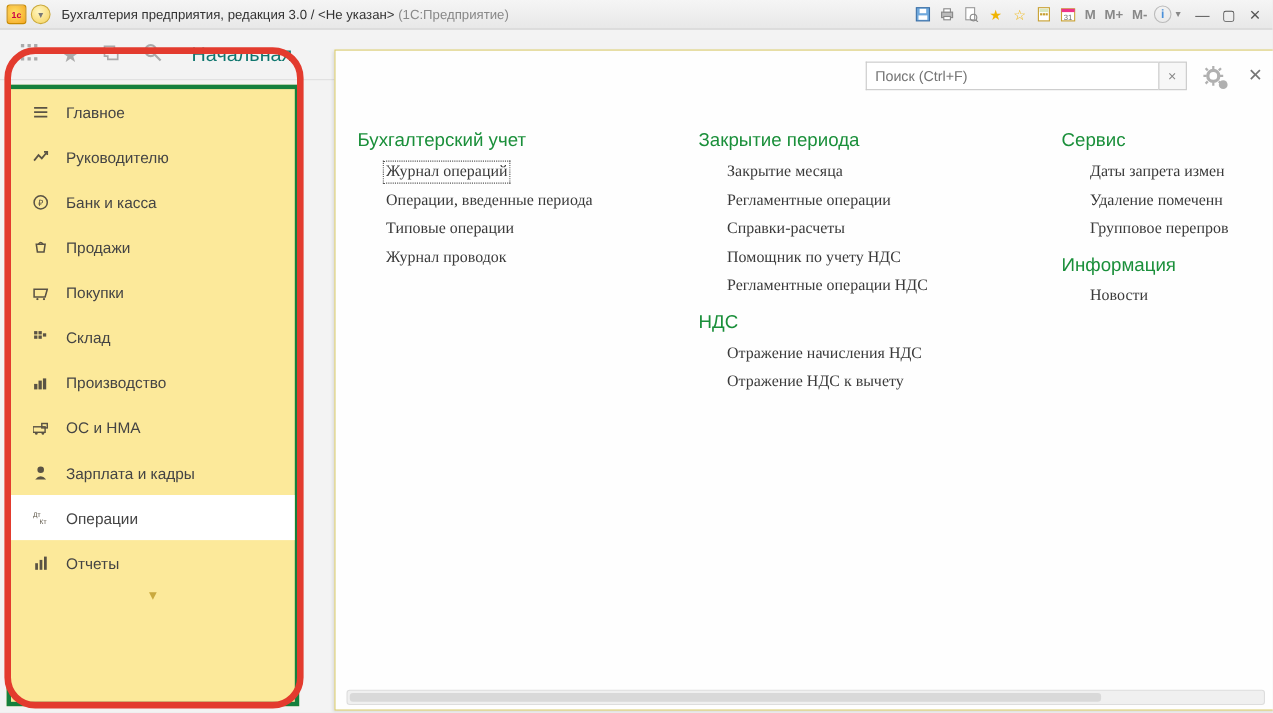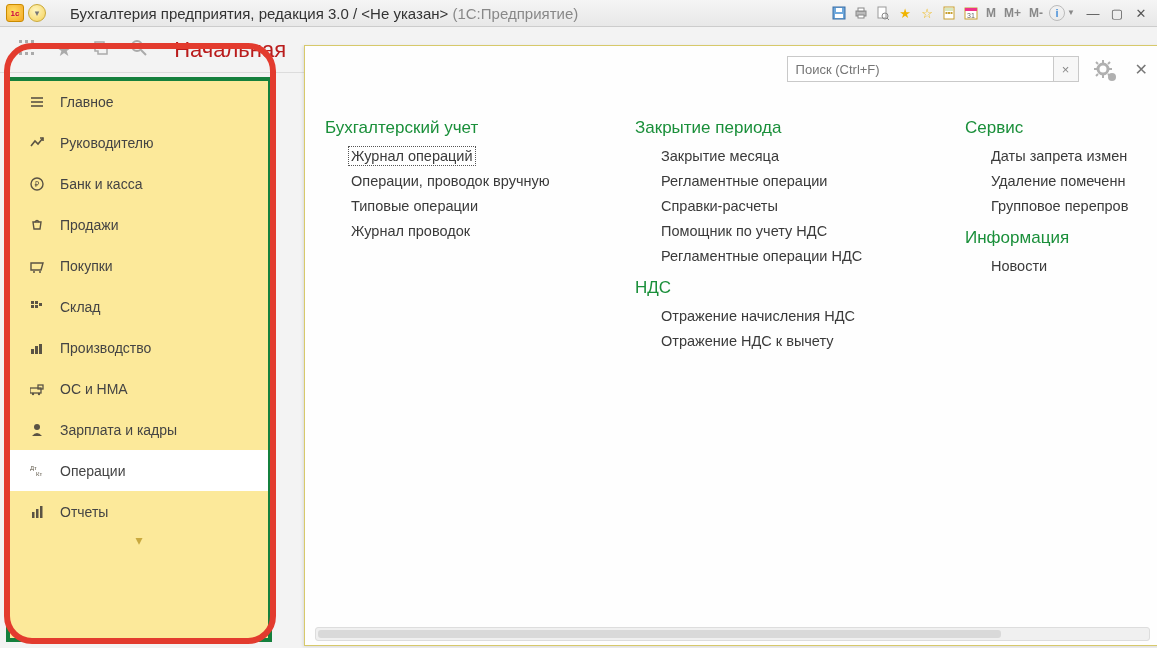--- a/index.html
+++ b/index.html
@@ -27,21 +27,21 @@
     width:18px; height:18px; border-radius:3px;
     background: radial-gradient(circle at 40% 40%, #ffe066, #f5a623);
     border:1px solid #c98b00;
     font-size:8px; font-weight:bold; color:#c04; display:flex;align-items:center;justify-content:center;
   }
   .dropdown-circle {
     width:18px;height:18px;border-radius:50%;
     background: radial-gradient(circle at 40% 35%, #fff6c0, #f5d15a);
     border:1px solid #caa93a; display:flex;align-items:center;justify-content:center;font-size:9px;color:#777;
   }
-  .title-text { font-size:15px; color:#333; margin-left:20px; }
+  .title-text { font-size:12px; color:#333; margin-left:6px; }
   .title-text .gray { color:#888; }
   .tb-right { margin-left:auto; display:flex; align-items:center; gap:4px; }
   .tb-icon {
     width:18px;height:18px;display:flex;align-items:center;justify-content:center;
     font-size:13px; color:#666;
   }
   .tb-icon.star{ color:#f0b400; }
   .tb-icon.cal { font-size:11px; }
   .tb-m { font-size:12px; font-weight:bold; color:#888; width:auto; padding:0 2px;}
   .tb-info{ color:#4a90d9; font-weight:bold; border:1px solid #bbb; border-radius:50%; width:16px;height:16px;font-size:11px;}
@@ -55,21 +55,21 @@
     display:flex;
     align-items:center;
   }
   .tool-icons {
     display:flex; gap:20px;
     padding:0 18px;
     color:#a0a0a0;
   }
   .tool-icons .ti { font-size:18px; }
   .page-title {
-    font-size:22px; color:#b91c1c; padding-left:8px;
+    font-size:18px; color:#0f766e; padding-left:8px;
     overflow:hidden; white-space:nowrap;
   }
 
   
   .main-area {
     position:relative;
     height: calc(648px - 27px - 46px);
     background:#f3f3f3;
     display:flex;
   }
@@ -160,21 +160,21 @@
     overflow:hidden;
   }
   .col { min-width: 280px; }
   .col.c2 { min-width:300px; }
   .col.c3 { min-width:200px; overflow:hidden; white-space:nowrap;}
   .section-title {
     color:#1a8f3a;
     font-size:17px;
     margin:14px 0 10px 0;
   }
-  .links { padding-left:26px; display:flex; flex-direction:column; gap:9px; }
+  .links { padding-left:26px; display:flex; flex-direction:column; gap:9px;font-family:Liberation Serif, serif; }
   .link-item {
     font-size:14.5px;
     color:#3a3a3a;
     cursor:pointer;
     width:fit-content;
   }
   .link-item.focused {
     border:1px dotted #555;
     padding:1px 2px;
     margin:-2px -3px;
@@ -434,21 +434,21 @@
             </g>
           </svg>
       </div>
       <div class="close-x">✕</div>
     </div>
     <div class="flyout-body" id="flyout-body">
         <div class="col c1">
           <div class="section-title">Бухгалтерский учет</div>
           <div class="links">
             <div class="link-item focused">Журнал операций</div>
-            <div class="link-item">Операции, проводок вручную</div>
+            <div class="link-item">Операции, введенные периода</div>
             <div class="link-item">Типовые операции</div>
             <div class="link-item">Журнал проводок</div>
           </div>
         </div>
         <div class="col c2">
           <div class="section-title">Закрытие периода</div>
           <div class="links">
             <div class="link-item">Закрытие месяца</div>
             <div class="link-item">Регламентные операции</div>
             <div class="link-item">Справки-расчеты</div>

